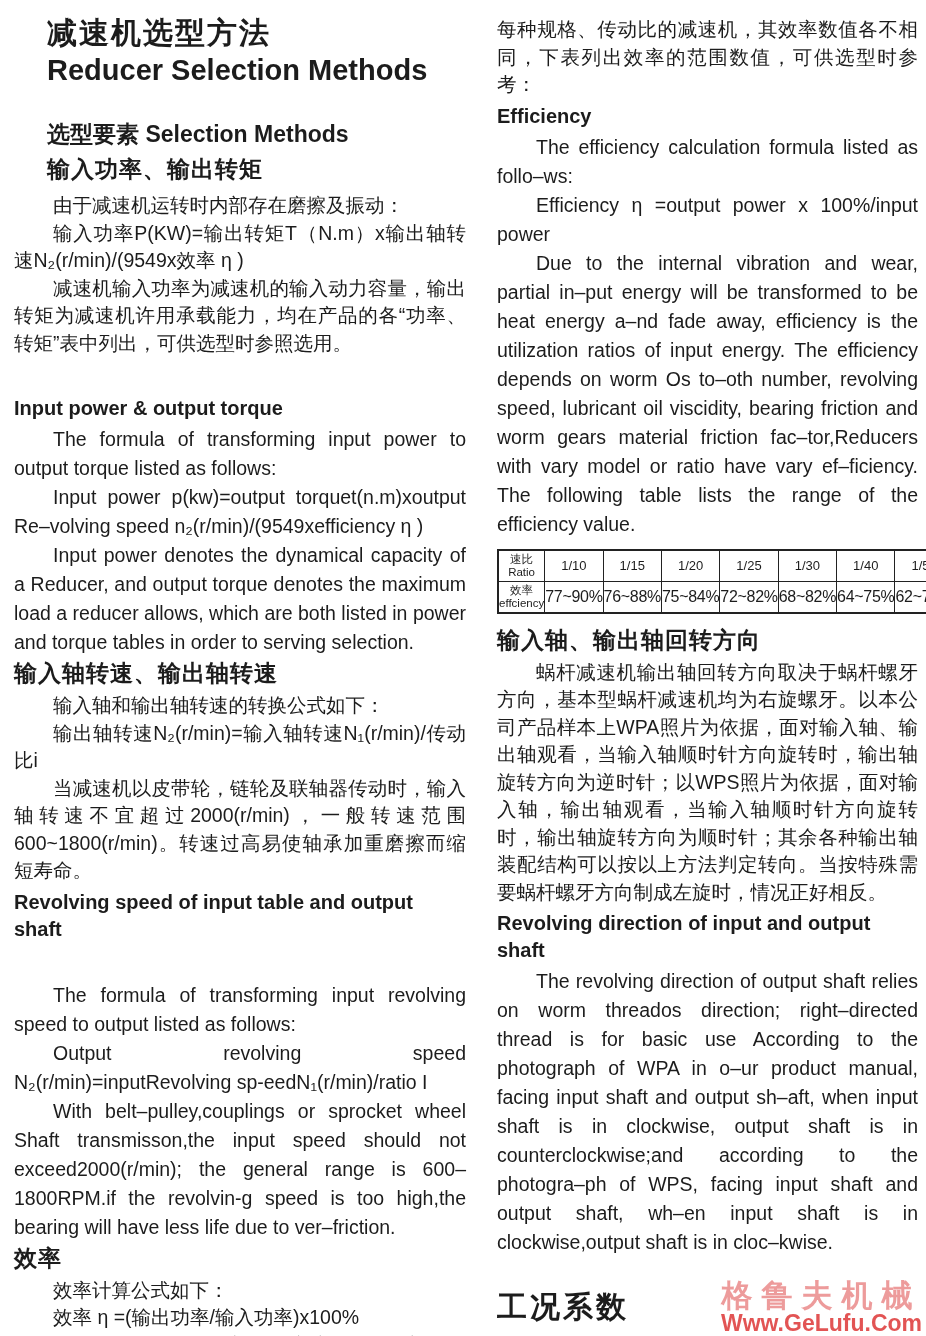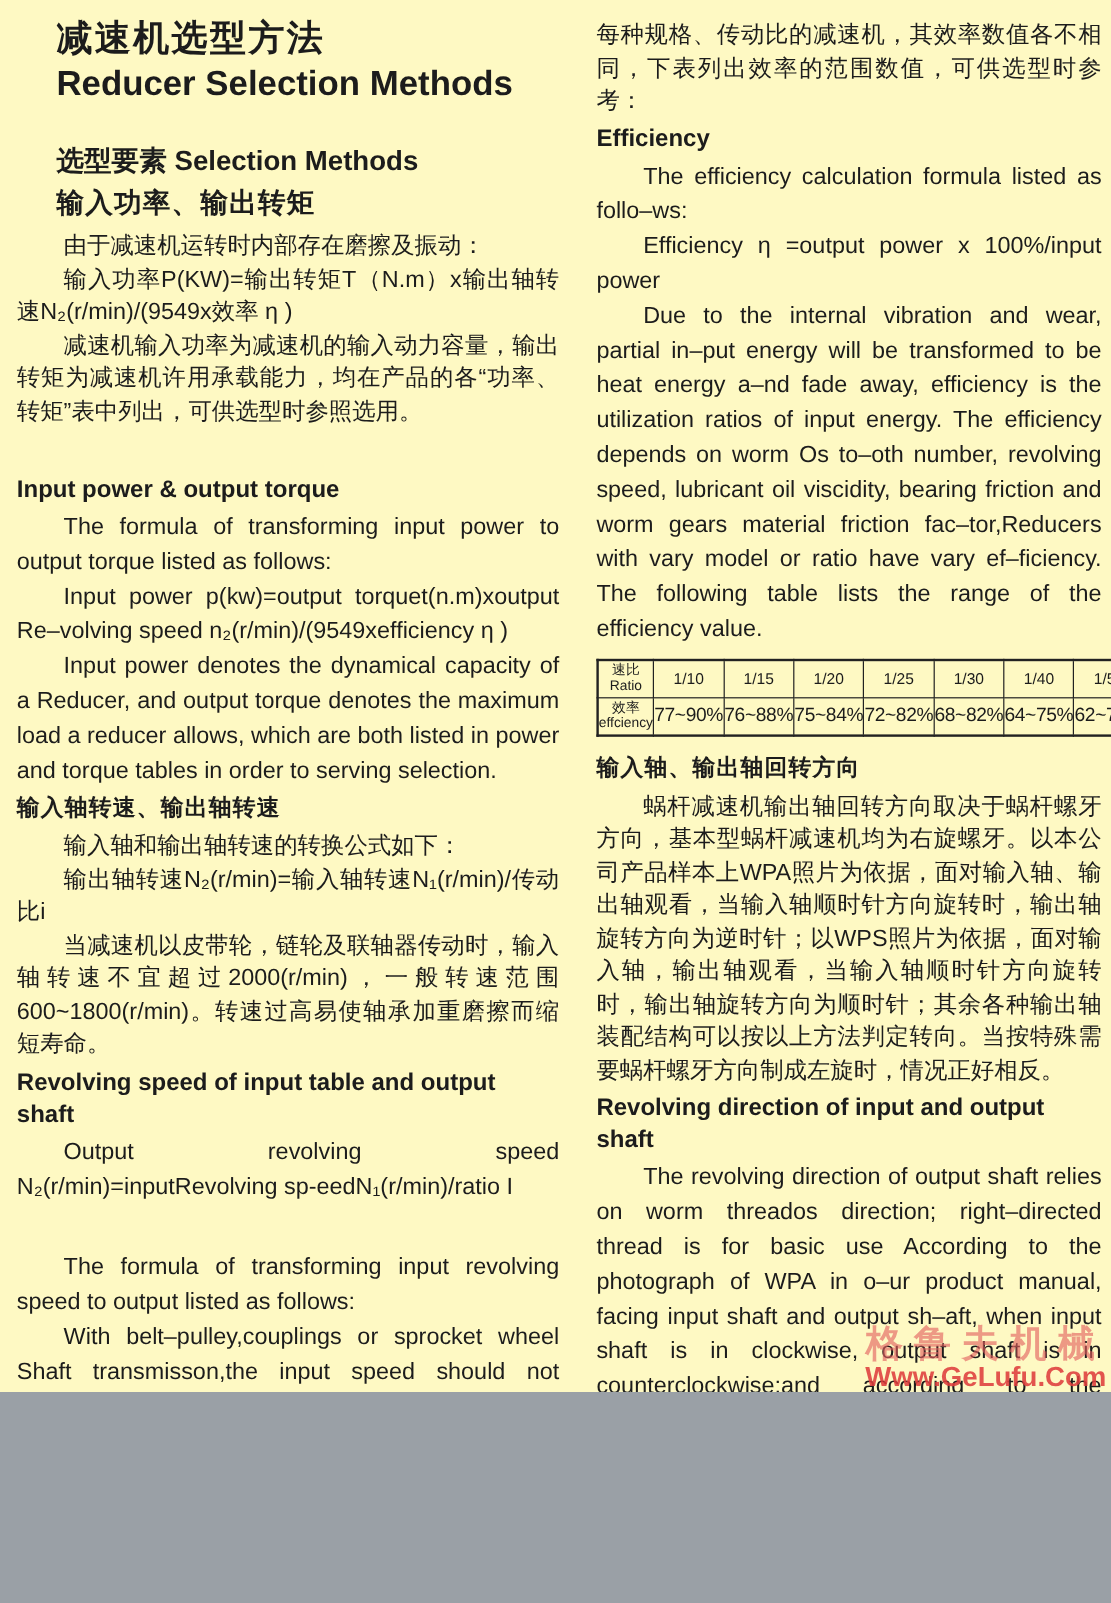--- a/index.html
+++ b/index.html
@@ -1,41 +1,41 @@
 <!DOCTYPE html>
 <html><head>
 <meta charset="utf-8">
 <style>
   * { margin:0; padding:0; box-sizing:border-box; }
   html,body { background:#9aa0a6; }
   .page {
     position:relative;
-    width:926px; height:1160px;
+    width:926px; height:1336px;
     margin:0 auto;
-    background:#fef9c3;
+    background:#ffffff;
     color:#1c1c1c;
     font-family:"Liberation Sans","DejaVu Sans",sans-serif;
     overflow:hidden;
   }
   .col { position:absolute; top:14px; }
   .col-left  { left:14px;  width:452px; }
   .col-right { left:497px; width:421px; top:16px; }
 
   .title-zh { font-size:30px; font-weight:bold; line-height:38px; margin-left:33px; letter-spacing:2px; }
   .title-en { font-size:29px; font-weight:bold; line-height:37px; margin-left:33px; }
 
   .h-sub    { font-size:23px; font-weight:bold; line-height:31px; margin:30px 0 2px 33px; }
   .h-sub2   { font-size:23px; font-weight:bold; line-height:34px; margin:2px 0 6px 33px; letter-spacing:1px; }
 
   .p-cn { font-size:19.5px; line-height:27.5px; text-align:justify; }
   .p-en { font-size:19.5px; line-height:29px; text-align:justify; }
   .ind  { text-indent:2em; }
 
   .h-en { font-size:20px; font-weight:bold; line-height:27px; margin:4px 0 3px 0; }
-  .h-cn { font-size:19px; font-weight:bold; line-height:29px; margin:2px 0 4px 0; letter-spacing:1px; }
+  .h-cn { font-size:23px; font-weight:bold; line-height:29px; margin:2px 0 4px 0; letter-spacing:1px; }
 
   .gap-lg { margin-top:38px; }
 
   .h-big { font-size:30px; font-weight:bold; line-height:40px; letter-spacing:3px; margin:30px 0 12px 0; }
 
   table.eff {
     width:100%;
     border-collapse:collapse;
     margin:10px 0 12px 0;
     border:2px solid #222;
@@ -90,22 +90,22 @@
     <p class="p-en ind">The formula of transforming input power to output torque listed as follows:</p>
     <p class="p-en ind">Input power p(kw)=output torquet(n.m)xoutput Re–volving speed n₂(r/min)/(9549xefficiency  η )</p>
     <p class="p-en ind">Input power denotes the dynamical capacity of a Reducer, and output torque denotes the maximum load a reducer allows, which are both listed in power and torque tables in order to serving selection.</p>
 
     <div class="h-cn">输入轴转速、输出轴转速</div>
     <p class="p-cn ind">输入轴和输出轴转速的转换公式如下：</p>
     <p class="p-cn ind">输出轴转速N₂(r/min)=输入轴转速N₁(r/min)/传动比i</p>
     <p class="p-cn ind">当减速机以皮带轮，链轮及联轴器传动时，输入轴转速不宜超过2000(r/min)，一般转速范围600~1800(r/min)。转速过高易使轴承加重磨擦而缩短寿命。</p>
 
     <div class="h-en">Revolving speed of input table and output shaft</div>
+    <p class="p-en ind gap-lg">The formula of transforming input revolving speed to output listed as follows:</p>
     <p class="p-en ind">Output revolving speed N₂(r/min)=inputRevolving sp-eedN₁(r/min)/ratio I</p>
-    <p class="p-en ind gap-lg">The formula of transforming input revolving speed to output listed as follows:</p>
     <p class="p-en ind">With belt–pulley,couplings or sprocket wheel Shaft transmisson,the input speed  should  not  exceed2000(r/min); the general range is 600–1800RPM.if the revolvin-g speed is too high,the bearing will have less life due to ver–friction.</p>
 
     <div class="h-cn">效率</div>
     <p class="p-cn ind">效率计算公式如下：</p>
     <p class="p-cn ind">效率 η =(输出功率/输入功率)x100%</p>
     <p class="p-cn ind">由于减速机运转时内部存在磨擦及振动，部分输入能量将转化为热能等非工作消耗，效率就是减速机输入能量的利用率，效率的高低取决于蜗杆头数、蜗杆转速、润滑油粘度、轴承磨擦阴力及蜗轮副材质的磨擦系数等。</p>
   </div>
 
   <div class="col col-right">
     <p class="p-cn">每种规格、传动比的减速机，其效率数值各不相同，下表列出效率的范围数值，可供选型时参考：</p>

